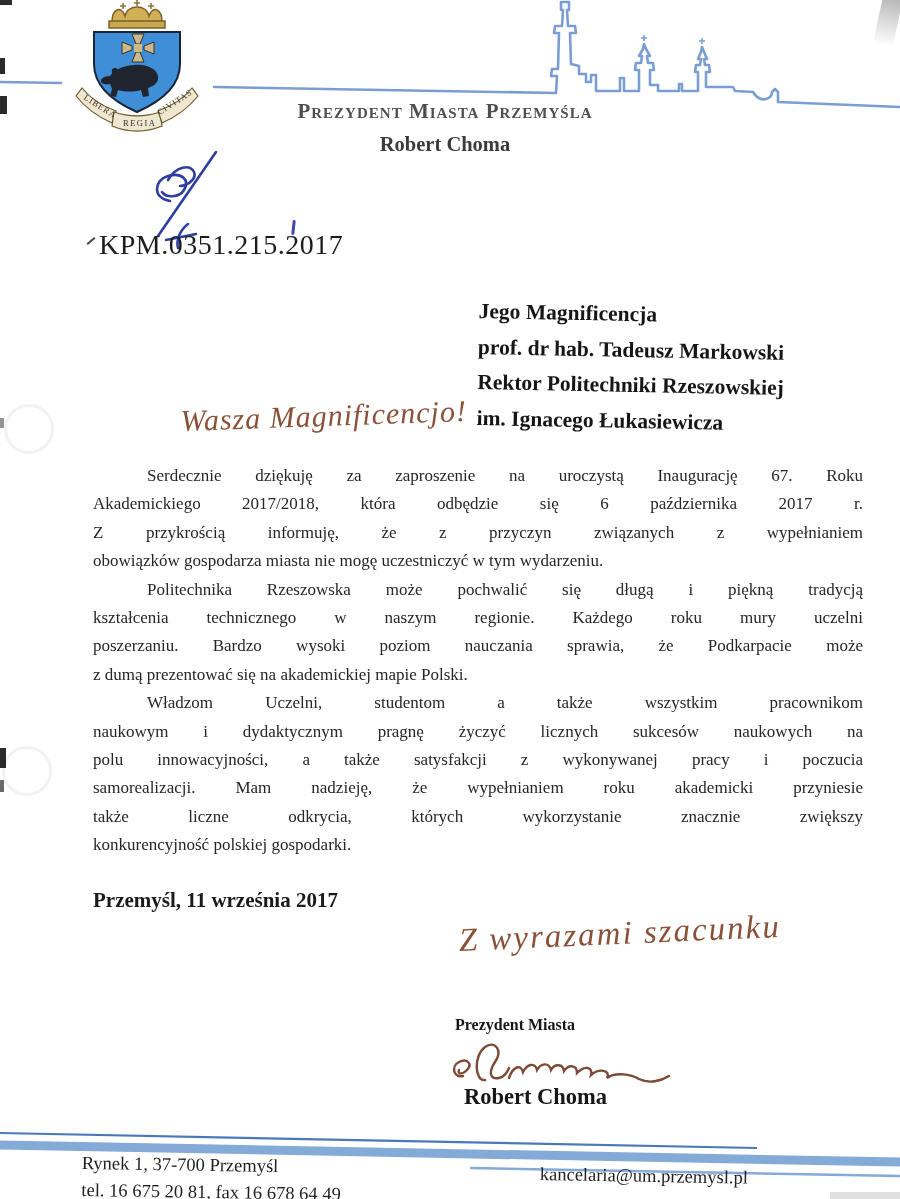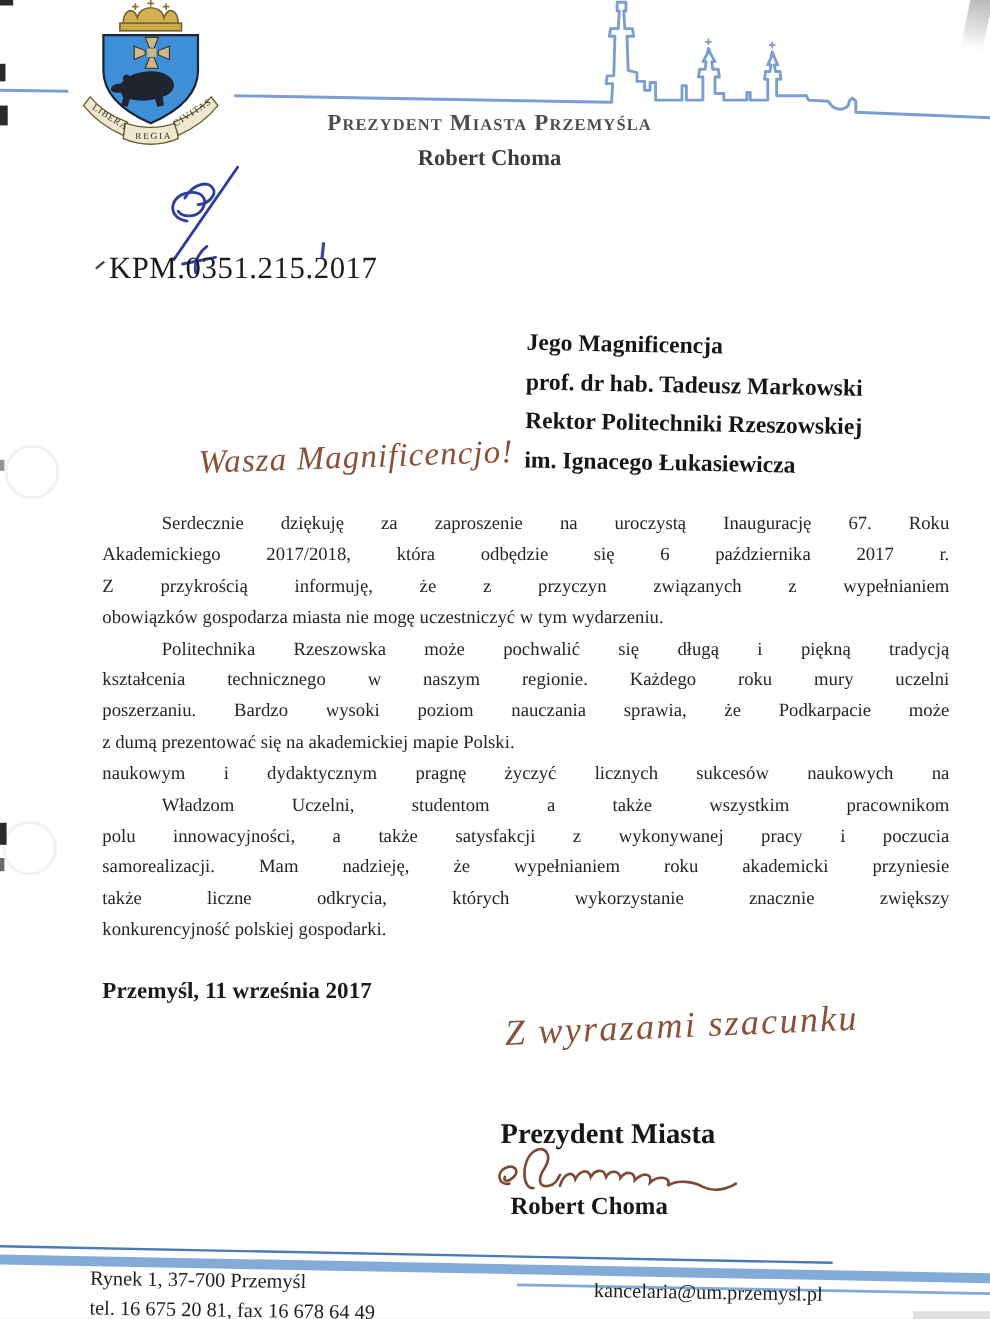--- a/index.html
+++ b/index.html
@@ -33,21 +33,21 @@
     transform:rotate(-2.5deg);transform-origin:left top;}
 
   
   .bodytext{left:93px;top:462px;width:770px;font-size:17px;line-height:28.4px;color:#262626;}
   .line{text-align:justify;text-align-last:justify;}
   .line.first{text-indent:54px;}
   .line.last{text-align-last:left;}
   .dateline{left:93px;top:888px;font-size:21px;font-weight:bold;color:#1b1b1b;}
 
   
-  .sig-title{left:455px;top:1016px;font-size:26px;font-weight:bold;color:#171717;}
+  .sig-title{left:455px;top:1016px;font-size:16px;font-weight:bold;color:#171717;}
   .sig-name{left:464px;top:1084px;font-size:22.5px;font-weight:bold;color:#171717;}
 
   
   .footer-left{left:82px;top:1150px;font-size:18.5px;color:#1e1e1e;line-height:27px;
     transform:rotate(0.9deg);transform-origin:left top;}
   .footer-email{left:540px;top:1164px;font-size:18.5px;color:#1e1e1e;
     transform:rotate(1deg);transform-origin:left top;}
 
   
   .artifact{background:#2b2b2b;}
@@ -137,22 +137,22 @@
       <div class="line">Z przykrością informuję, że z przyczyn związanych z wypełnianiem</div>
       <div class="line last">obowiązków gospodarza miasta nie mogę uczestniczyć w tym wydarzeniu.</div>
     </div>
     <div>
       <div class="line first">Politechnika Rzeszowska może pochwalić się długą i piękną tradycją</div>
       <div class="line">kształcenia technicznego w naszym regionie. Każdego roku mury uczelni</div>
       <div class="line">poszerzaniu. Bardzo wysoki poziom nauczania sprawia, że Podkarpacie może</div>
       <div class="line last">z dumą prezentować się na akademickiej mapie Polski.</div>
     </div>
     <div>
+      <div class="line first">Władzom Uczelni, studentom a także wszystkim pracownikom</div>
       <div class="line">naukowym i dydaktycznym pragnę życzyć licznych sukcesów naukowych na</div>
-      <div class="line first">Władzom Uczelni, studentom a także wszystkim pracownikom</div>
       <div class="line">polu innowacyjności, a także satysfakcji z wykonywanej pracy i poczucia</div>
       <div class="line">samorealizacji. Mam nadzieję, że wypełnianiem roku akademicki przyniesie</div>
       <div class="line">także liczne odkrycia, których wykorzystanie znacznie zwiększy</div>
       <div class="line last">konkurencyjność polskiej gospodarki.</div>
     </div>
   </div>
 
   <div class="abs dateline">Przemyśl, 11 września 2017</div>
 
   <div class="abs hand closing-script">Z wyrazami szacunku</div>

